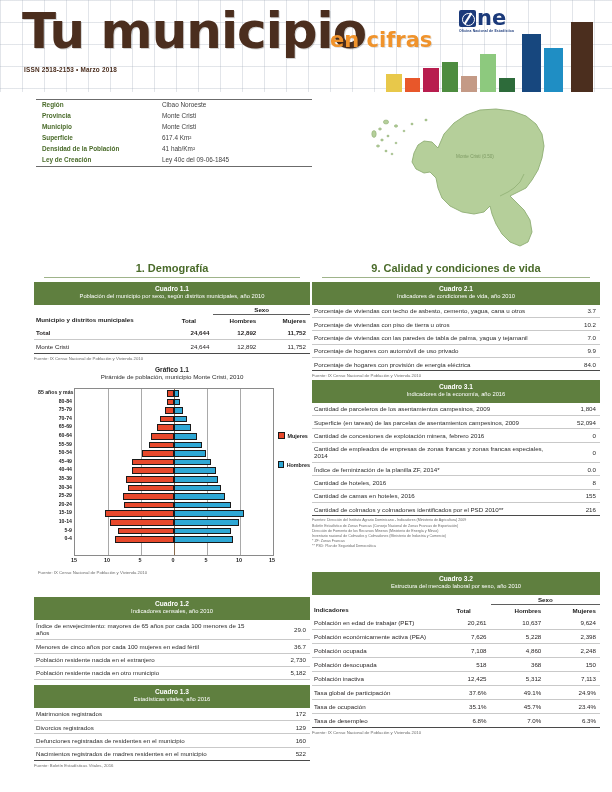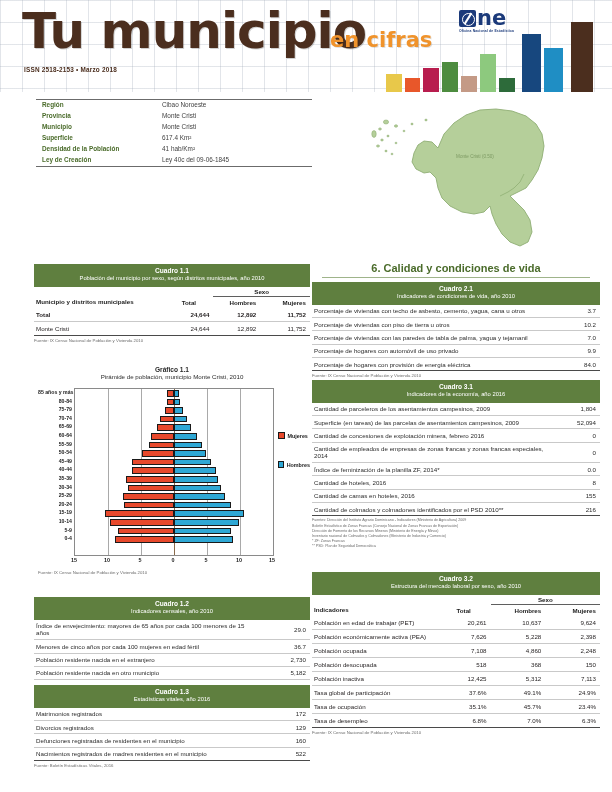--- a/index.html
+++ b/index.html
@@ -199,20 +199,24 @@
         <ellipse cx="74" cy="24" rx="1.2" ry="0.9"></ellipse>
         <ellipse cx="40" cy="58" rx="1.0" ry="0.8"></ellipse>
       </g>
     </svg>
     <div class="map-label">Monte Cristi
 (0.50)</div>
   </div>
 
   <div style="position:absolute;left:34px;top:262px;width:276px;">
 
+    <div class="sec-h">
+      <span>1. Demografía</span>
+      <span class="rl"></span>
+    </div>
 
     <div style="margin-top:2px;">
       <div class="tbl-head">
         <div class="t1">Cuadro 1.1</div>
         <div class="t2">Población del municipio por sexo, según distritos municipales, año 2010</div>
       </div>
       <table class="tbl sx">
         <thead>
           <tr>
             <th rowspan="2" class="lab" style="vertical-align:bottom;width:48%;">Municipio y distritos municipales</th>
@@ -428,21 +432,21 @@
             <td class="rval" style="width: 46px;">522</td>
           </tr>
         </tbody>
       </table>
     <div class="src">Fuente: Boletín Estadísticas Vitales, 2016</div>
   </div>
 
   <div style="position:absolute;left:312px;top:262px;width:288px;">
 
     <div class="sec-h">
-      <span>6. Calidad y condiciones de vida</span>
+      <span>9. Calidad y condiciones de vida</span>
       <span class="rl"></span>
     </div>
 
     <div style="margin-top:2px;">
       <div class="tbl-head">
         <div class="t1">Cuadro 2.1</div>
         <div class="t2">Indicadores de condiciones de vida, año 2010</div>
       </div>
       <table class="tbl">
           <tbody id="c21-body">

